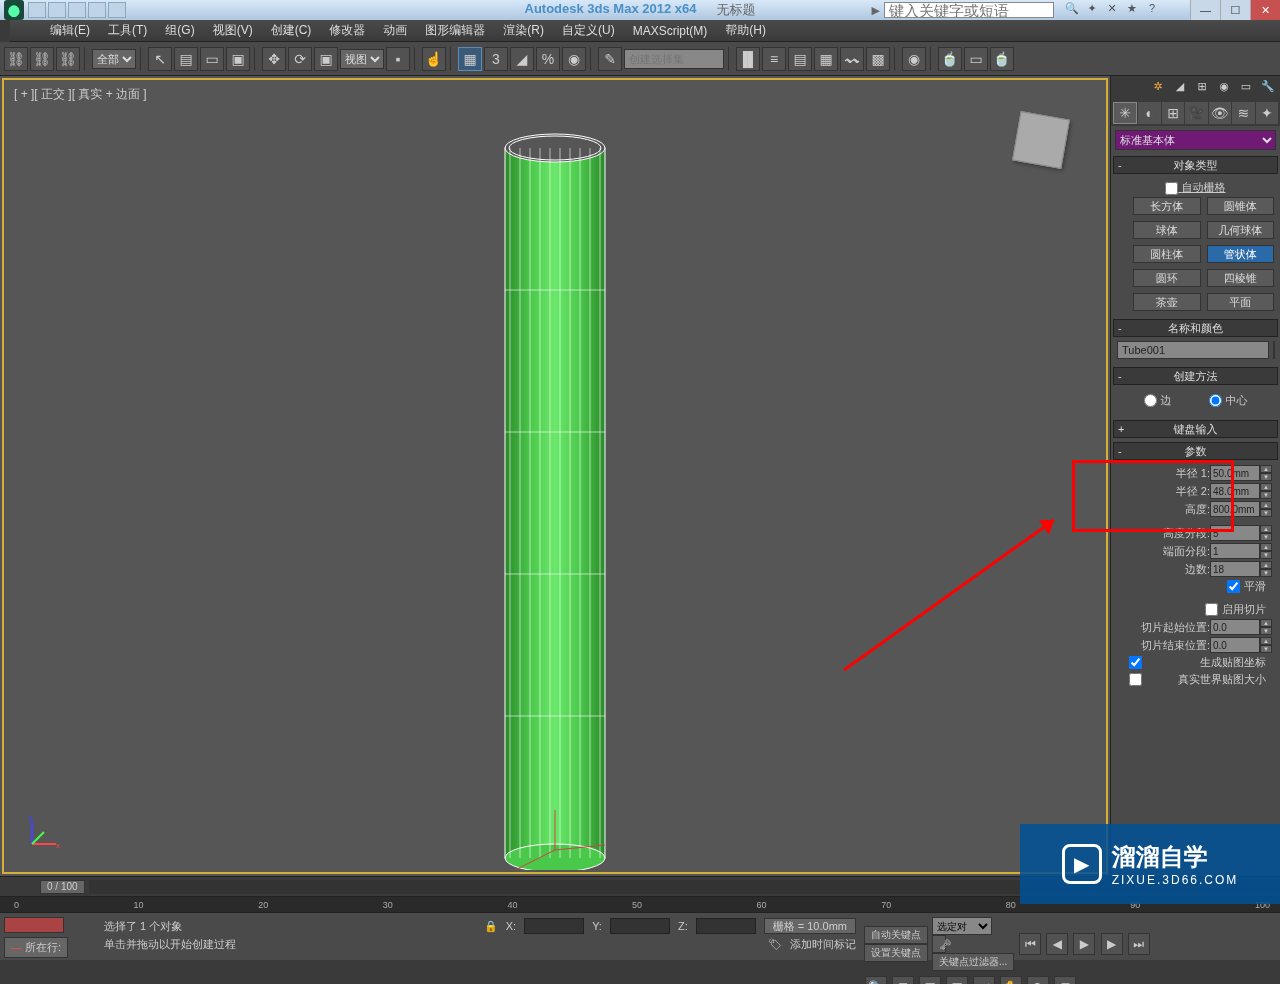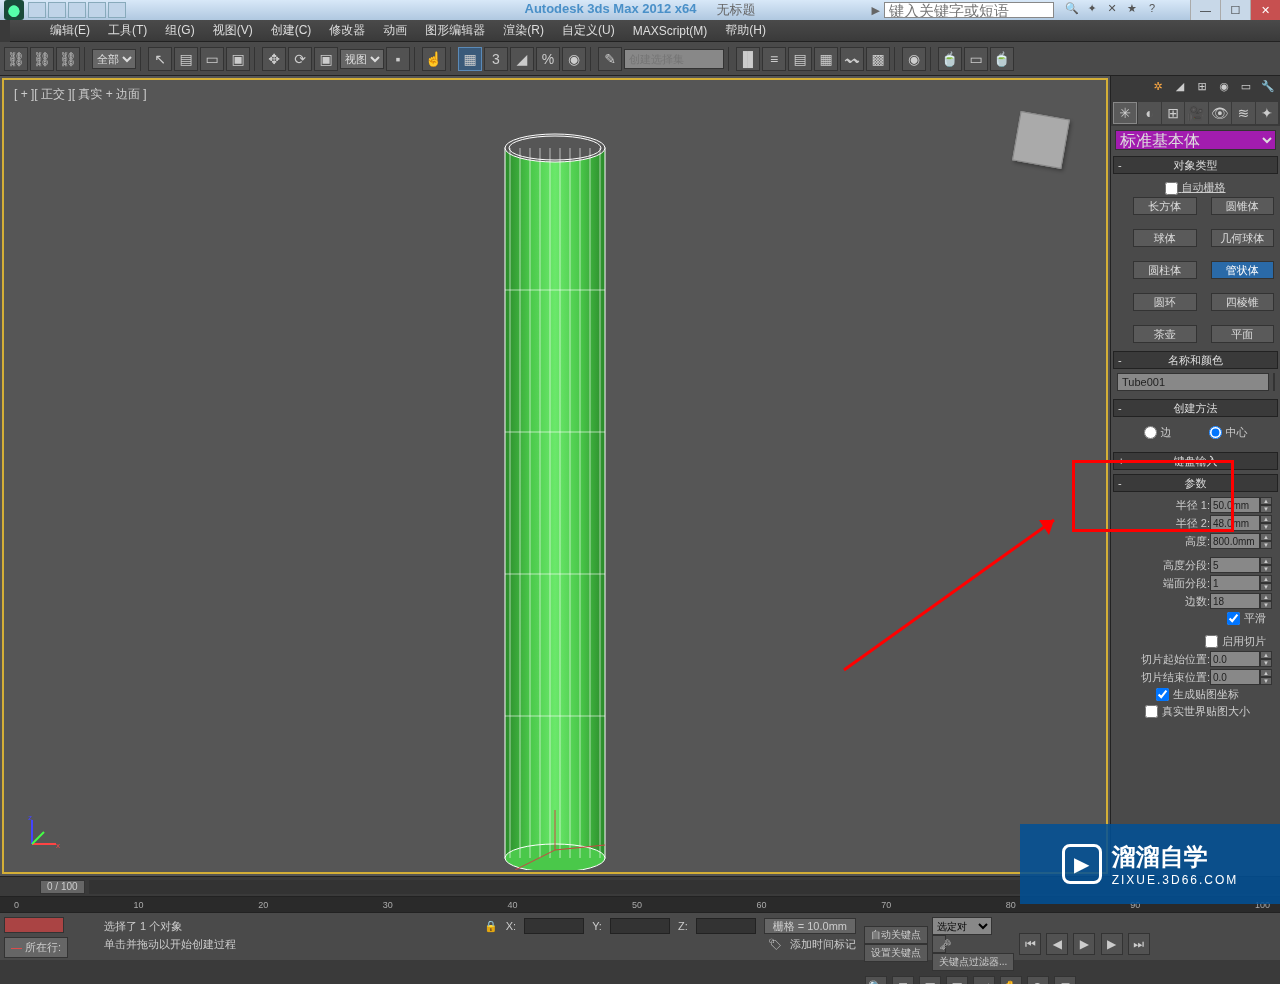--- a/index.html
+++ b/index.html
@@ -51,49 +51,49 @@
 .red-arrow { position: absolute; pointer-events: none; }
 
 
 .cmd-panel { width: 170px; background: #4a4a4a; border-left: 1px solid #222; display: flex; flex-direction: column; }
 .cmd-top-icons { height: 24px; background: #3a3a3a; display: flex; align-items: center; justify-content: flex-end; padding: 0 4px; gap: 6px; }
 .cmd-top-icons span { width: 16px; height: 16px; display: inline-block; text-align: center; }
 .cmd-tabs { height: 26px; display: flex; background: #3a3a3a; padding: 2px; gap: 1px; }
 .cmd-tabs span { flex: 1; background: #525252; display: flex; align-items: center; justify-content: center; font-size: 14px; }
 .cmd-tabs span.active { background: #5a5a5a; border: 1px solid #888; }
 .cmd-subcat { padding: 4px; }
-.cmd-subcat select { width: 100%; background: #a21caf; color: #ddd; border: 1px solid #333; height: 20px; font-size: 16px; }
+.cmd-subcat select { width: 100%; background: #701a75; color: #ddd; border: 1px solid #333; height: 20px; font-size: 11px; }
 
 .rollout { margin: 2px; background: #4a4a4a; }
 .rollout-header { height: 18px; background: #3a3a3a; display: flex; align-items: center; justify-content: center; font-size: 11px; color: #ddd; position: relative; border: 1px solid #222; }
 .rollout-header .toggle { position: absolute; left: 4px; }
 .rollout-body { padding: 4px; font-size: 11px; }
 
-.obj-grid { display: grid; grid-template-columns: 1fr 1fr; gap: 14px; padding-left: 16px; }
+.obj-grid { display: grid; grid-template-columns: 1fr 1fr; gap: 6px; padding-left: 16px; }
 .obj-btn { height: 18px; background: #5a5a5a; border: 1px solid #333; display: flex; align-items: center; justify-content: center; font-size: 11px; color: #ddd; }
 .obj-btn.active { background: #2a6aa8; color: #fff; }
 .autogrid { text-align: center; padding: 2px; text-decoration: underline; }
 .autogrid input { vertical-align: middle; }
 
 .name-row { display: flex; gap: 4px; align-items: center; }
 .name-row input { flex: 1; background: #888; color: #222; border: 1px solid #333; height: 18px; font-size: 11px; padding: 0 4px; }
 .color-swatch { width: 18px; height: 18px; background: #3c3; border: 1px solid #333; }
 
 .radio-row { display: flex; justify-content: space-around; padding: 4px 8px; }
 .radio-row label { display: flex; align-items: center; gap: 4px; }
 
 .param-row { display: flex; align-items: center; justify-content: flex-end; padding: 1px 2px; }
 .param-row label { font-size: 11px; }
 .param-row .spinner { display: flex; }
 .param-row input { width: 50px; height: 16px; background: #888; color: #222; border: 1px solid #333; font-size: 10px; padding: 0 2px; }
 .param-row .spin-btns { display: flex; flex-direction: column; width: 12px; }
 .param-row .spin-btns span { height: 8px; background: #666; border: 1px solid #333; font-size: 6px; line-height: 6px; text-align: center; }
 .check-row { display: flex; align-items: center; justify-content: flex-end; gap: 4px; padding: 1px 8px; }
 .check-row input { vertical-align: middle; }
-.check-row.left { justify-content: center; padding-left: 12px; }
+.check-row.left { justify-content: space-between; padding-left: 12px; }
 
 
 .timeline { height: 20px; background: #3a3a3a; display: flex; align-items: center; border-top: 1px solid #222; }
 .time-slider { background: #666; border: 1px solid #333; padding: 0 6px; height: 14px; font-size: 10px; margin-left: 40px; }
 .track { height: 14px; background: #333; display: flex; align-items: center; flex: 1; margin-left: 4px; position: relative; }
 .track .ticks { display: flex; justify-content: space-between; width: 100%; font-size: 9px; color: #aaa; position: absolute; top: -10px; padding: 0 10px; }
 
 
 .statusbar { height: 48px; background: #4a4a4a; border-top: 1px solid #222; display: flex; font-size: 11px; }
 .status-left { width: 100px; padding: 4px; }

